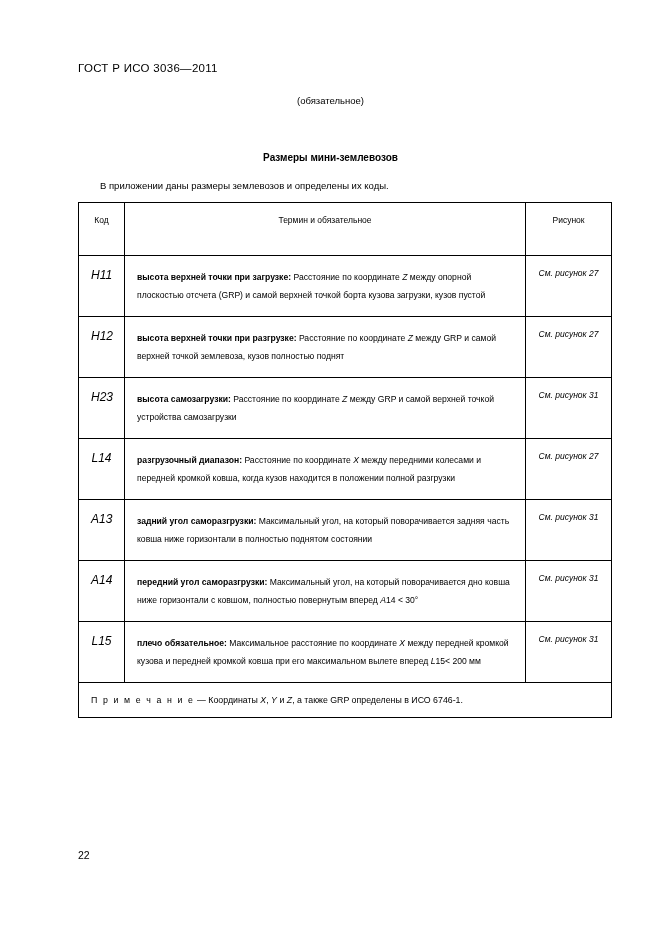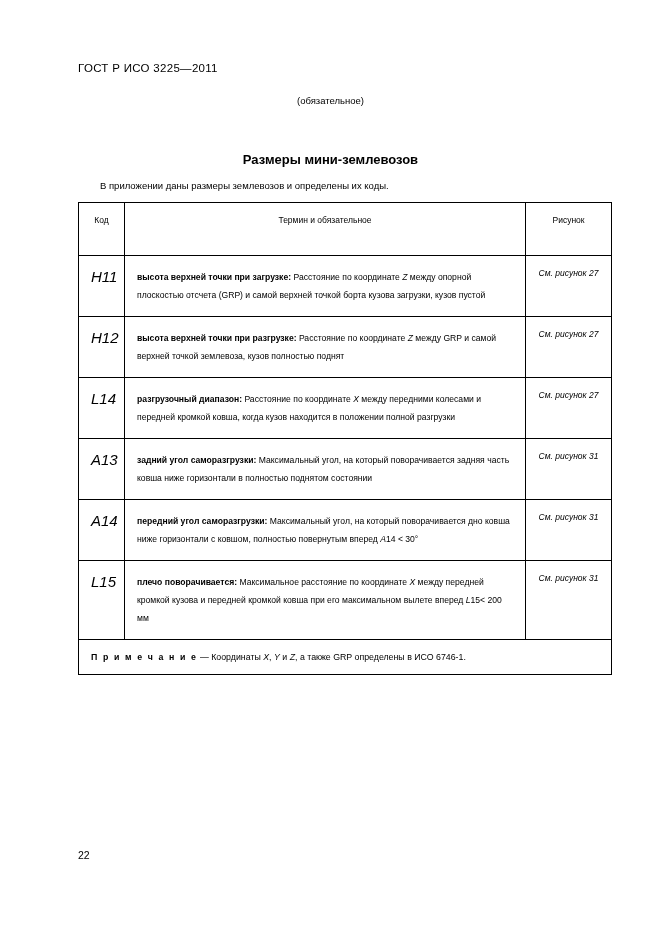--- a/index.html
+++ b/index.html
@@ -40,21 +40,21 @@
   }
   .annex-block div {
     font-size: 9.5px;
   }
   .doc-title {
     position: absolute;
     left: 0;
     top: 152px;
     width: 661px;
     text-align: center;
-    font-size: 13px;
+    font-size: 10px;
     font-weight: bold;
   }
   .intro {
     position: absolute;
     left: 100px;
     top: 180px;
     font-size: 9.5px;
   }
   table.main {
     position: absolute;
@@ -73,21 +73,21 @@
     font-size: 8.5px;
     font-weight: normal;
     text-align: center;
     height: 28px;
     vertical-align: middle;
     padding: 2px 3px;
   }
   td.code {
     width: 46px;
     text-align: center;
-    font-size: 15px;
+    font-size: 12px;
     font-style: italic;
     padding-top: 8px;
   }
   td.term {
     font-size: 8.6px;
     line-height: 18px;
     padding: 7px 7px 7px 8px;
     text-align: left;
   }
   td.term b {
@@ -103,35 +103,34 @@
     padding-top: 8px;
     font-style: italic;
   }
   td.note {
     font-size: 8.8px;
     padding: 10px 8px 10px 14px;
     text-align: left;
   }
   td.note .spaced {
     letter-spacing: 1.6px;
-    font-weight: bold;
   }
   .page-number {
     position: absolute;
     left: 78px;
     top: 849px;
     font-size: 10.5px;
   }
 </style>
 </head>
 <body>
 
 <div class="page">
 
-  <div class="header-code">ГОСТ Р ИСО 3225—2011</div>
+  <div class="header-code">ГОСТ Р ИСО 3036—2011</div>
 
   <div class="annex-block">
     <div>(обязательное)</div>
   </div>
 
   <div class="doc-title">Размеры мини-землевозов</div>
 
   <div class="intro">В приложении даны размеры землевозов и определены их коды.</div>
 
   <table class="main">
@@ -152,37 +151,42 @@
           <td class="code">H11</td>
           <td class="term"><b>высота верхней точки при загрузке:</b><span> Расстояние по координате <i>Z</i> между опорной плоскостью отсчета (GRP) и самой верхней точкой борта кузова загрузки, кузов пустой</span></td>
           <td class="fig">См. рисунок 27</td>
         </tr>
         <tr>
           <td class="code">H12</td>
           <td class="term"><b>высота верхней точки при разгрузке:</b><span> Расстояние по координате <i>Z</i> между GRP и самой верхней точкой землевоза, кузов полностью поднят</span></td>
           <td class="fig">См. рисунок 27</td>
         </tr>
         <tr>
+          <td class="code">H23</td>
+          <td class="term"><b>высота самозагрузки:</b><span> Расстояние по координате <i>Z</i> между GRP и самой верхней точкой устройства самозагрузки</span></td>
+          <td class="fig">См. рисунок 31</td>
+        </tr>
+        <tr>
           <td class="code">L14</td>
           <td class="term"><b>разгрузочный диапазон:</b><span> Расстояние по координате <i>X</i> между передними колесами и передней кромкой ковша, когда кузов находится в положении полной разгрузки</span></td>
           <td class="fig">См. рисунок 27</td>
         </tr>
         <tr>
           <td class="code">A13</td>
           <td class="term"><b>задний угол саморазгрузки:</b><span> Максимальный угол, на который поворачивается задняя часть ковша ниже горизонтали в полностью поднятом состоянии</span></td>
           <td class="fig">См. рисунок 31</td>
         </tr>
         <tr>
           <td class="code">A14</td>
           <td class="term"><b>передний угол саморазгрузки:</b><span> Максимальный угол, на который поворачивается дно ковша ниже горизонтали с ковшом, полностью повернутым вперед <i>A</i>14 &lt; 30°</span></td>
           <td class="fig">См. рисунок 31</td>
         </tr>
         <tr>
           <td class="code">L15</td>
-          <td class="term"><b>плечо поворачивается:</b><span> Максимальное расстояние по координате <i>X</i> между передней кромкой кузова и передней кромкой ковша при его максимальном вылете вперед <i>L</i>15&lt; 200 мм</span></td>
+          <td class="term"><b>плечо обязательное:</b><span> Максимальное расстояние по координате <i>X</i> между передней кромкой кузова и передней кромкой ковша при его максимальном вылете вперед <i>L</i>15&lt; 200 мм</span></td>
           <td class="fig">См. рисунок 31</td>
         </tr>
         <tr>
           <td class="note" colspan="3"><span class="spaced">П р и м е ч а н и е</span><span> — Координаты <i>X</i>, <i>Y</i> и <i>Z</i>, а также GRP определены в ИСО 6746-1.</span></td>
         </tr>
       </tbody>
   </table>
 
   <div class="page-number">22</div>
 

